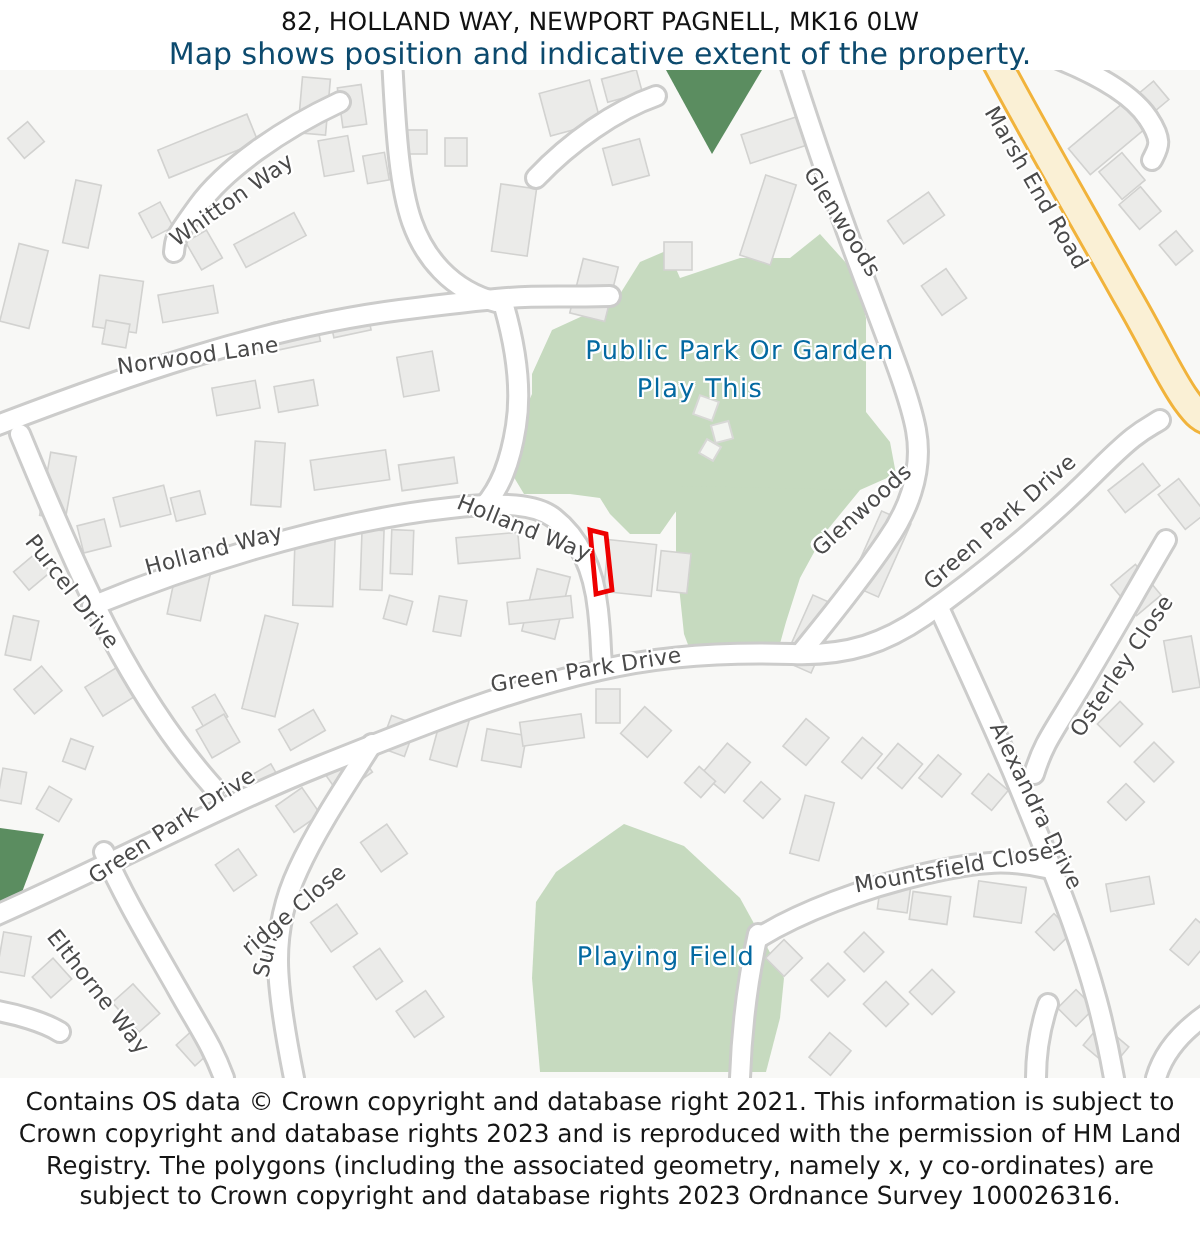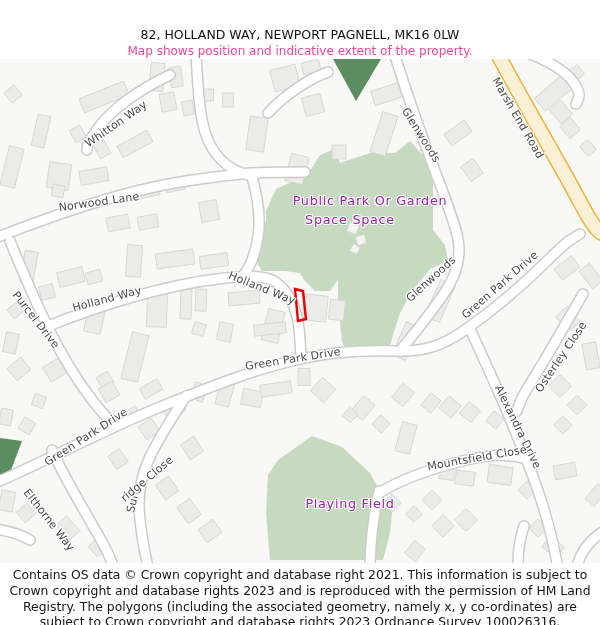--- a/index.html
+++ b/index.html
@@ -1,33 +1,33 @@
 <!DOCTYPE html>
 <html><head>
 <meta charset="utf-8">
 <style>
   html,body{margin:0;padding:0;}
   body{
     width:600px;height:625px;background:#ffffff;
     font-family:"DejaVu Sans","Liberation Sans",sans-serif;
     overflow:hidden;position:relative;
   }
-  .header{text-align:center;padding-top:3px;line-height:16px;margin-top:24px;}
+  .header{text-align:center;padding-top:3px;line-height:16px;}
   .title{font-size:12.5px;color:#121212;}
-  .subtitle{font-size:12px;color:#ec4899;}
+  .subtitle{font-size:15px;color:#0c4a6e;}
   .map{position:relative;width:600px;height:504px;background:#f8f8f6;overflow:hidden;}
   .map svg{position:absolute;left:0;top:0;}
   .lbl{
     position:absolute;white-space:nowrap;z-index:2;
     font-size:11px;color:#4a4a4a;letter-spacing:.2px;
     transform:translate(-50%,-50%) rotate(var(--r,0deg));
     text-shadow:-1px -1px 0 #fff,1px -1px 0 #fff,-1px 1px 0 #fff,1px 1px 0 #fff,
                  0 -1px 0 #fff,0 1px 0 #fff,-1px 0 0 #fff,1px 0 0 #fff;
   }
-  .lblg{font-size:12.8px;color:#a21caf;letter-spacing:.7px;padding-left:26px;}
+  .lblg{font-size:12.8px;color:#0369a1;letter-spacing:.7px;padding-left:26px;}
   .footer{
     font-size:12.4px;color:#161616;line-height:15.8px;
     padding:4px 4px 0 4px;text-align:center;
   }
 </style>
 </head>
 <body>
 
 <div class="header">
   <div class="title">82, HOLLAND WAY, NEWPORT PAGNELL, MK16 0LW</div>
@@ -234,17 +234,17 @@
   <span class="lbl" style="left:421px;top:76px;--r:58deg">Glenwoods</span>
   <span class="lbl" style="left:431px;top:220px;--r:-42deg">Glenwoods</span>
   <span class="lbl" style="left:518px;top:59px;--r:60deg">Marsh End Road</span>
   <span class="lbl" style="left:561px;top:298px;--r:-56deg">Osterley Close</span>
   <span class="lbl" style="left:518px;top:368px;--r:64deg">Alexandra Drive</span>
   <span class="lbl" style="left:477px;top:399px;--r:-10deg">Mountsfield Close</span>
   <span class="lbl" style="left:49px;top:461px;--r:52deg">Elthorne Way</span>
   <span class="lbl" style="left:133px;top:443px;--r:-76deg">Sun</span>
   <span class="lbl" style="left:147px;top:420px;--r:-40deg">ridge Close</span>
   <span class="lbl lblg" style="left:357px;top:141px">Public Park Or Garden</span>
-  <span class="lbl lblg" style="left:337px;top:160px">Space Space</span>
-  <span class="lbl lblg" style="left:337px;top:444px">Playing Field</span>
+  <span class="lbl lblg" style="left:337px;top:160px">Play This</span>
+  <span class="lbl lblg" style="left:320px;top:444px">Playing Field</span>
 </div>
 
 <div class="footer">Contains OS data © Crown copyright and database right 2021. This information is subject to Crown copyright and database rights 2023 and is reproduced with the permission of HM Land Registry. The polygons (including the associated geometry, namely x, y co-ordinates) are subject to Crown copyright and database rights 2023 Ordnance Survey 100026316.</div>
 
 </body></html>

